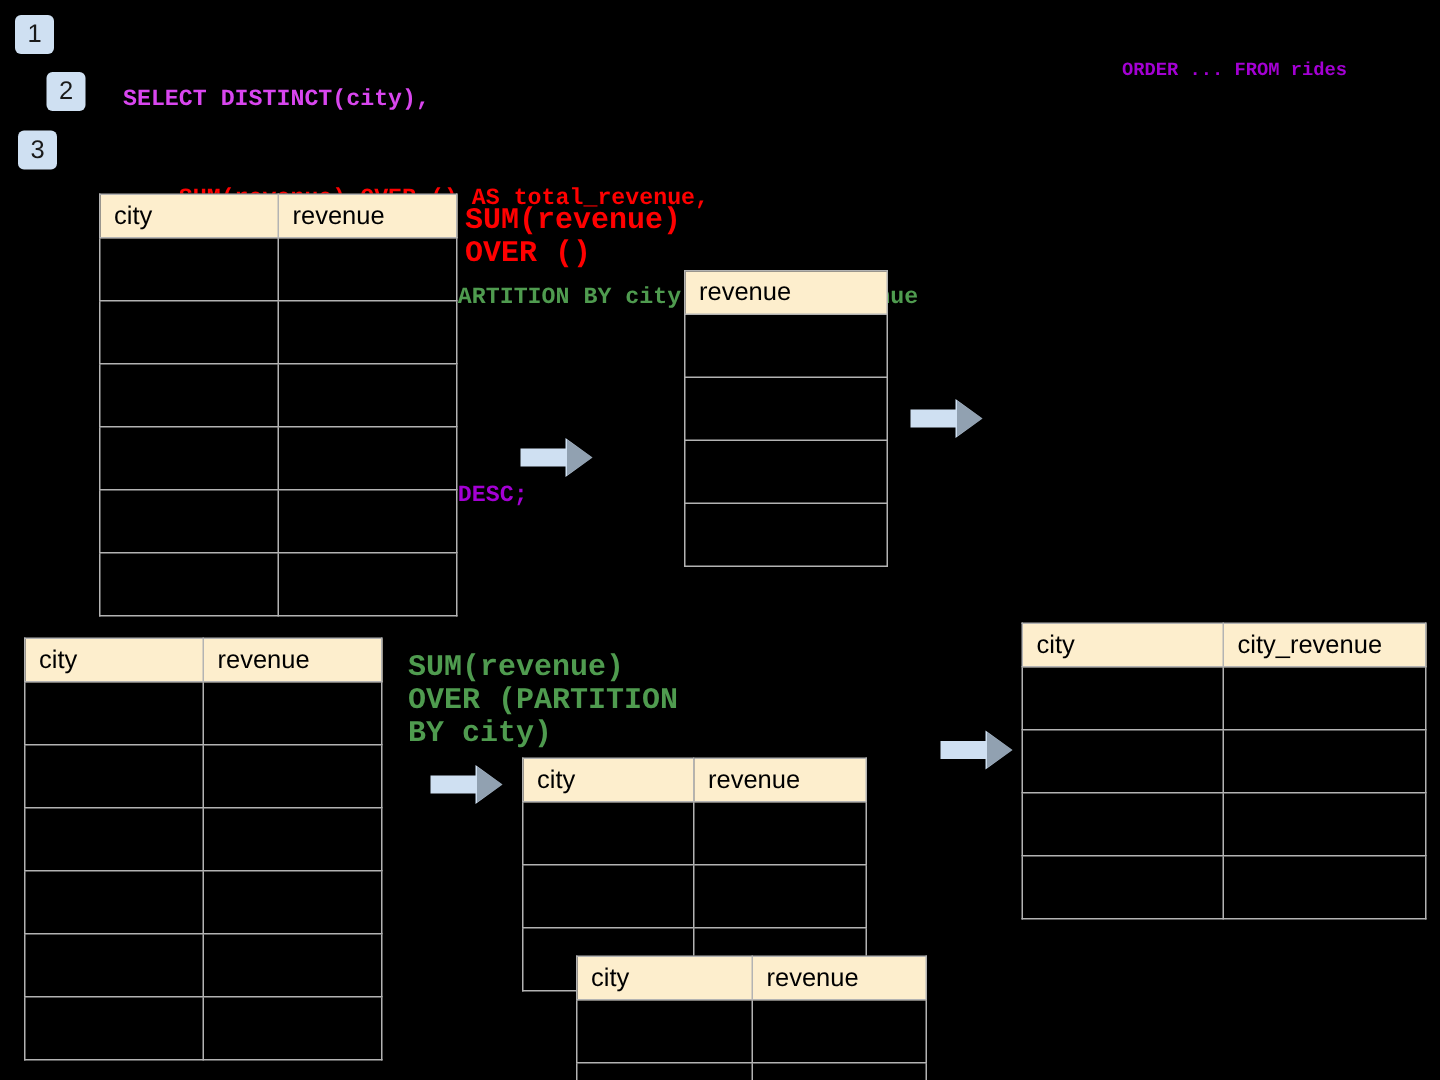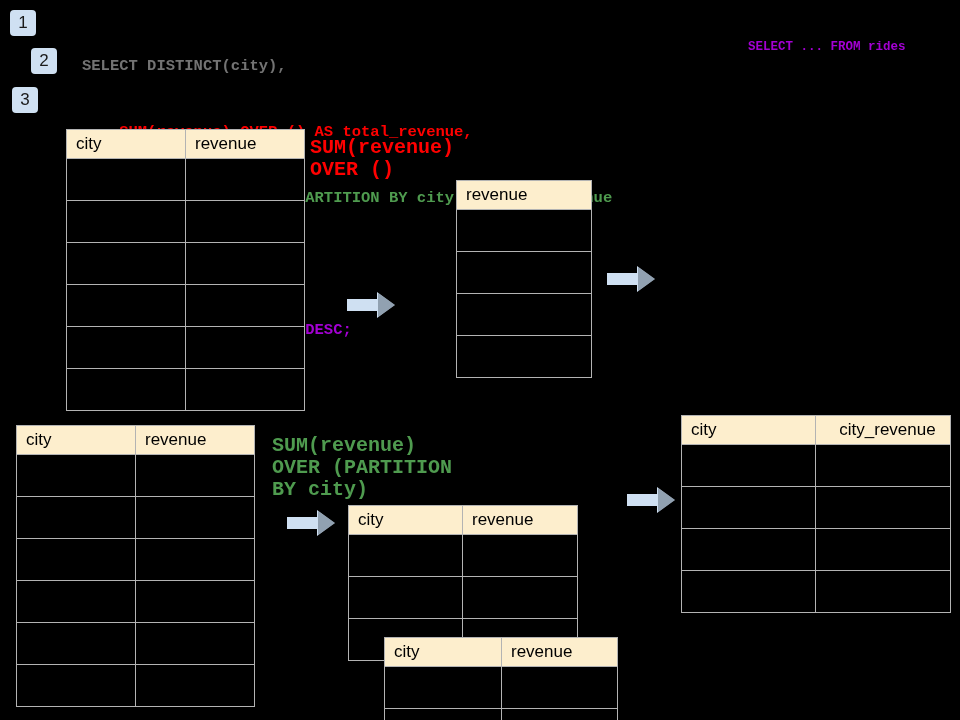--- a/index.html
+++ b/index.html
@@ -37,21 +37,21 @@
   .sql-block {
     position: absolute;
     font-family: "Liberation Mono", monospace;
     font-size: 15.5px;
     font-weight: bold;
     line-height: 22px;
     white-space: pre;
     letter-spacing: 0px;
   }
   .sql-line { white-space: pre; display: block; }
-  .c-purple  { color: #737373; }
+  .c-purple  { color: #d946ef; }
   .c-red     { color: #ff0000; }
   .c-green   { color: #4f9b4f; }
   .c-magenta { color: #a400d4; }
 
   
   .side-note {
     position: absolute;
     font-family: "Liberation Mono", monospace;
     font-size: 12.5px;
     font-weight: bold;
@@ -116,21 +116,21 @@
   <div class="step-badge" style="left:12px; top:87px;">3</div>
 
   <div class="sql-block" style="left:82px; top:11px;">
     <span class="sql-line c-purple">SELECT DISTINCT(city),</span>
     <span class="sql-line c-red">    SUM(revenue) OVER () AS total_revenue,</span>
     <span class="sql-line c-green">    SUM(revenue) OVER (PARTITION BY city) as city_revenue</span>
     <span class="sql-line c-magenta">  FROM rides</span>
     <span class="sql-line c-magenta">  ORDER by city_revenue DESC;</span>
   </div>
 
-  <div class="side-note c-magenta" style="left:748px; top:38px;">SELECT ... FROM rides</div>
+  <div class="side-note c-magenta" style="left:748px; top:38px;">ORDER ... FROM rides</div>
 
   <div class="annot c-red" style="left:310px; top:137px;">SUM(revenue)
 OVER ()</div>
 
   <div class="annot c-green" style="left:272px; top:435px;">SUM(revenue)
 OVER (PARTITION
 BY city)</div>
 
   <table class="tbl" style="left:66px; top:129px; width:238px;">
     <thead>
@@ -291,21 +291,21 @@
     <svg viewBox="0 0 52 30" preserveAspectRatio="none" aria-hidden="true">
       <polygon points="2,9 32,9 32,2 50,15 32,28 32,21 2,21" fill="#cfe0f2"></polygon>
       <polygon points="33,3 33,27 50,15" fill="#1c2a38" opacity="0.35"></polygon>
     </svg>
   </div>
 
   <table class="tbl" style="left:681px; top:415px; width:269px;">
     <thead>
       <tr>
         <th style="width:134px;">city</th>
-        <th style="width:135px;text-align:center;">city_revenue</th>
+        <th style="width:135px;">city_revenue</th>
       </tr>
     </thead>
     <tbody>
       <tr>
           <td></td>
           <td></td>
         </tr>
       <tr>
           <td></td>
           <td></td>

